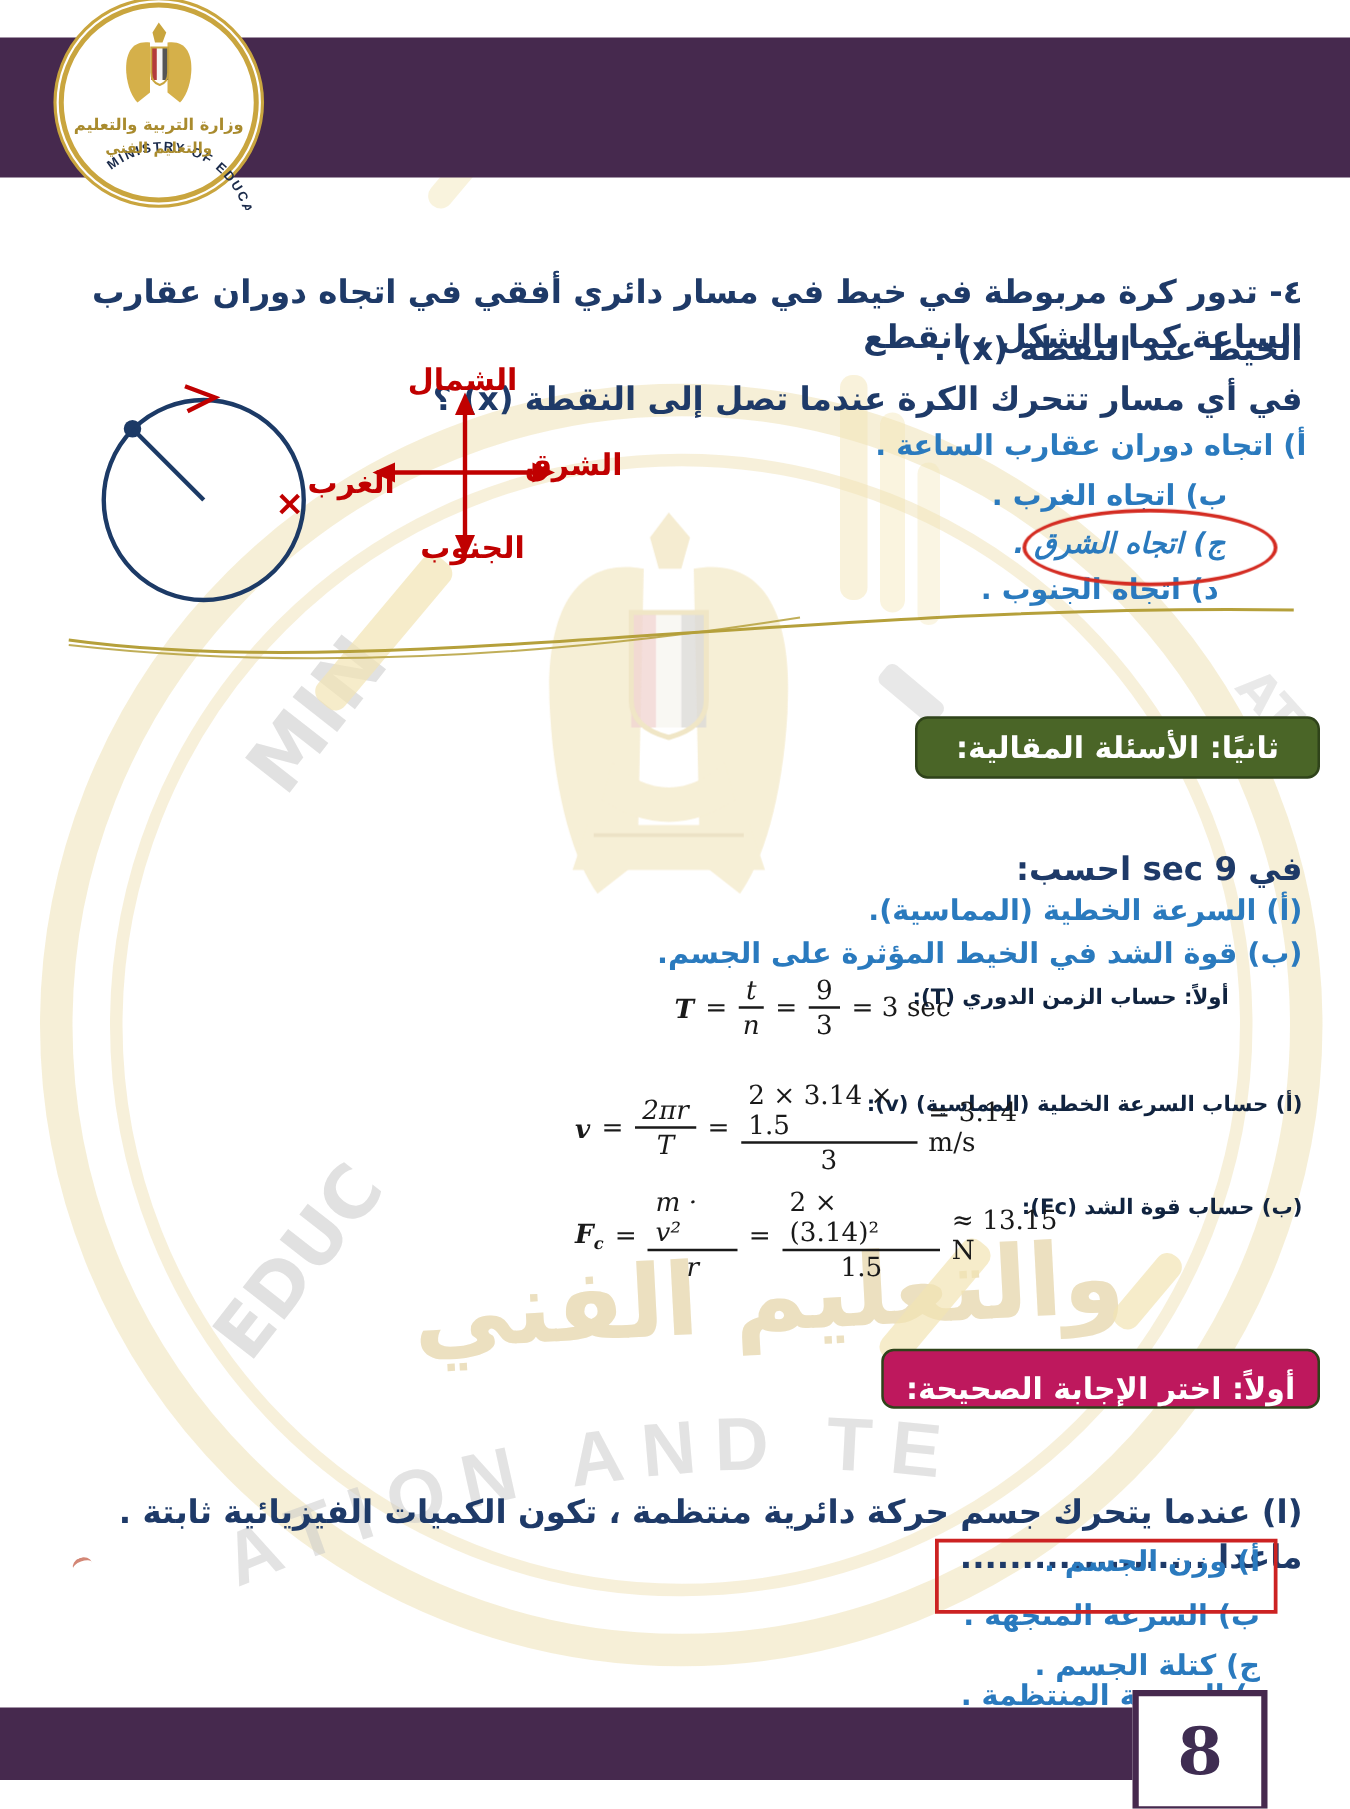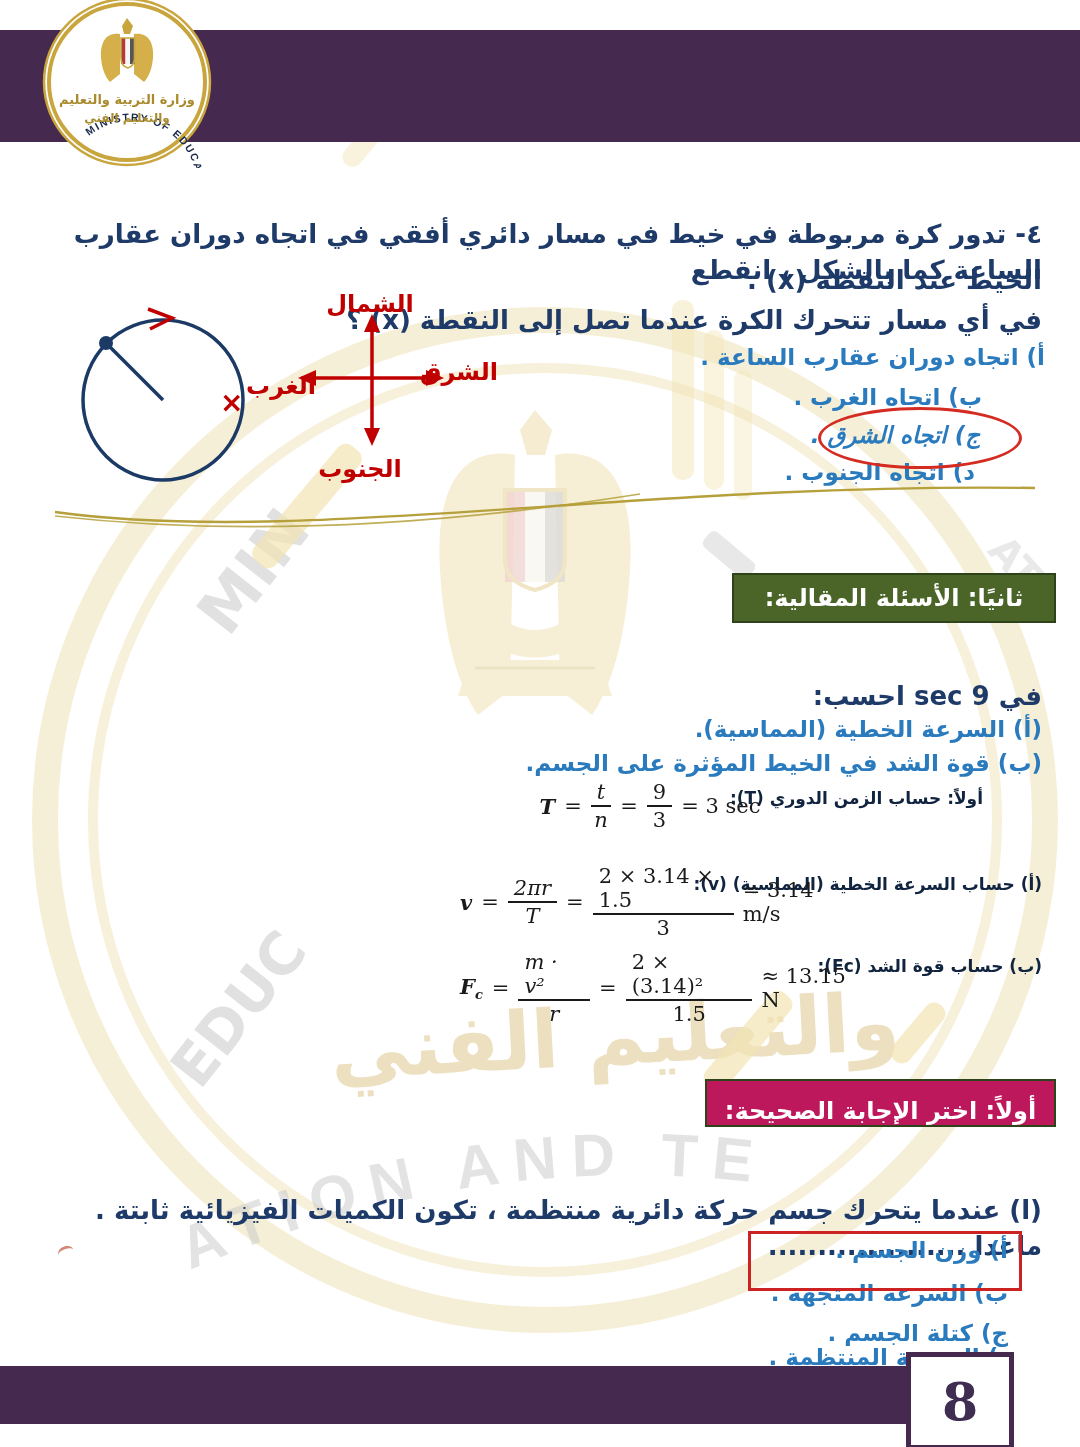--- a/index.html
+++ b/index.html
@@ -30,21 +30,21 @@
         font-family:"DejaVu Sans",sans-serif;white-space:nowrap;}
   .formula{position:absolute;z-index:2;display:flex;align-items:center;justify-content:center;
         gap:9px;font-family:"DejaVu Serif",serif;font-size:21px;color:#1a1a1a;}
   .formula .var{font-style:italic;font-weight:700;}
   .frac{display:inline-flex;flex-direction:column;align-items:center;line-height:1.15;}
   .frac .num{border-bottom:2px solid #1a1a1a;padding:0 6px 1px;}
   .frac .den{padding-top:1px;}
   .frac .it{font-style:italic;}
   sub.fsub{font-size:13px;}
   
-  .ghead{position:absolute;z-index:2;border-radius:0;display:flex;align-items:center;
+  .ghead{position:absolute;z-index:2;border-radius:10px;display:flex;align-items:center;
         justify-content:center;color:#fff;font-weight:700;font-size:24px;border:2px solid #2f431a;}
   
   .red-ellipse{position:absolute;border:3px solid #d42c22;border-radius:50%;z-index:3;}
   .red-rect{position:absolute;border:3px solid #cc2222;z-index:3;}
   .compass-label{position:absolute;color:#c00000;font-weight:700;font-size:24px;z-index:2;
         text-align:center;direction:rtl;}
   .stray{position:absolute;left:58px;top:1246px;width:16px;height:10px;border-top:3px solid #c96a55;
         border-radius:50%;transform:rotate(-20deg);z-index:2;opacity:.8;}
   svg{display:block;}
 </style>
@@ -140,21 +140,21 @@
 
   <svg style="position:absolute;left:250px;top:288px;z-index:2;" width="250" height="185" viewBox="0 0 250 185">
     <line x1="122" y1="40" x2="122" y2="144" stroke="#c00000" stroke-width="3.5"></line>
     <polygon points="122,26 114,44 130,44" fill="#c00000"></polygon>
     <polygon points="122,158 114,140 130,140" fill="#c00000"></polygon>
     <line x1="62" y1="90" x2="180" y2="90" stroke="#c00000" stroke-width="3.5"></line>
     <polygon points="48,90 66,82 66,98" fill="#c00000"></polygon>
     <polygon points="194,90 176,82 176,98" fill="#c00000"></polygon>
   </svg>
   <div class="compass-label" style="left:318px;top:290px;width:104px;">الشمال</div>
-  <div class="compass-label" style="left:308px;top:424px;width:104px;margin-top:31px;">الجنوب</div>
+  <div class="compass-label" style="left:326px;top:424px;width:104px;">الجنوب</div>
   <div class="compass-label" style="left:428px;top:358px;width:70px;">الشرق</div>
   <div class="compass-label" style="left:246px;top:360px;width:70px;margin-top:12px;">الغرب</div>
 
   <svg style="position:absolute;left:0;top:468px;z-index:2;" width="1080" height="80" viewBox="0 0 1080 80">
     <path d="M55 44 C300 78 640 14 1035 20" fill="none" stroke="#b5a03b" stroke-width="2.4"></path>
     <path d="M55 48 C250 70 450 56 640 26" fill="none" stroke="#b5a03b" stroke-width="1.6" opacity="0.85"></path>
   </svg>
 
   <div class="ghead ar" style="left:732px;top:537px;width:320px;height:46px;background:#4a6527;">
     <span>ثانيًا: الأسئلة المقالية:</span>

